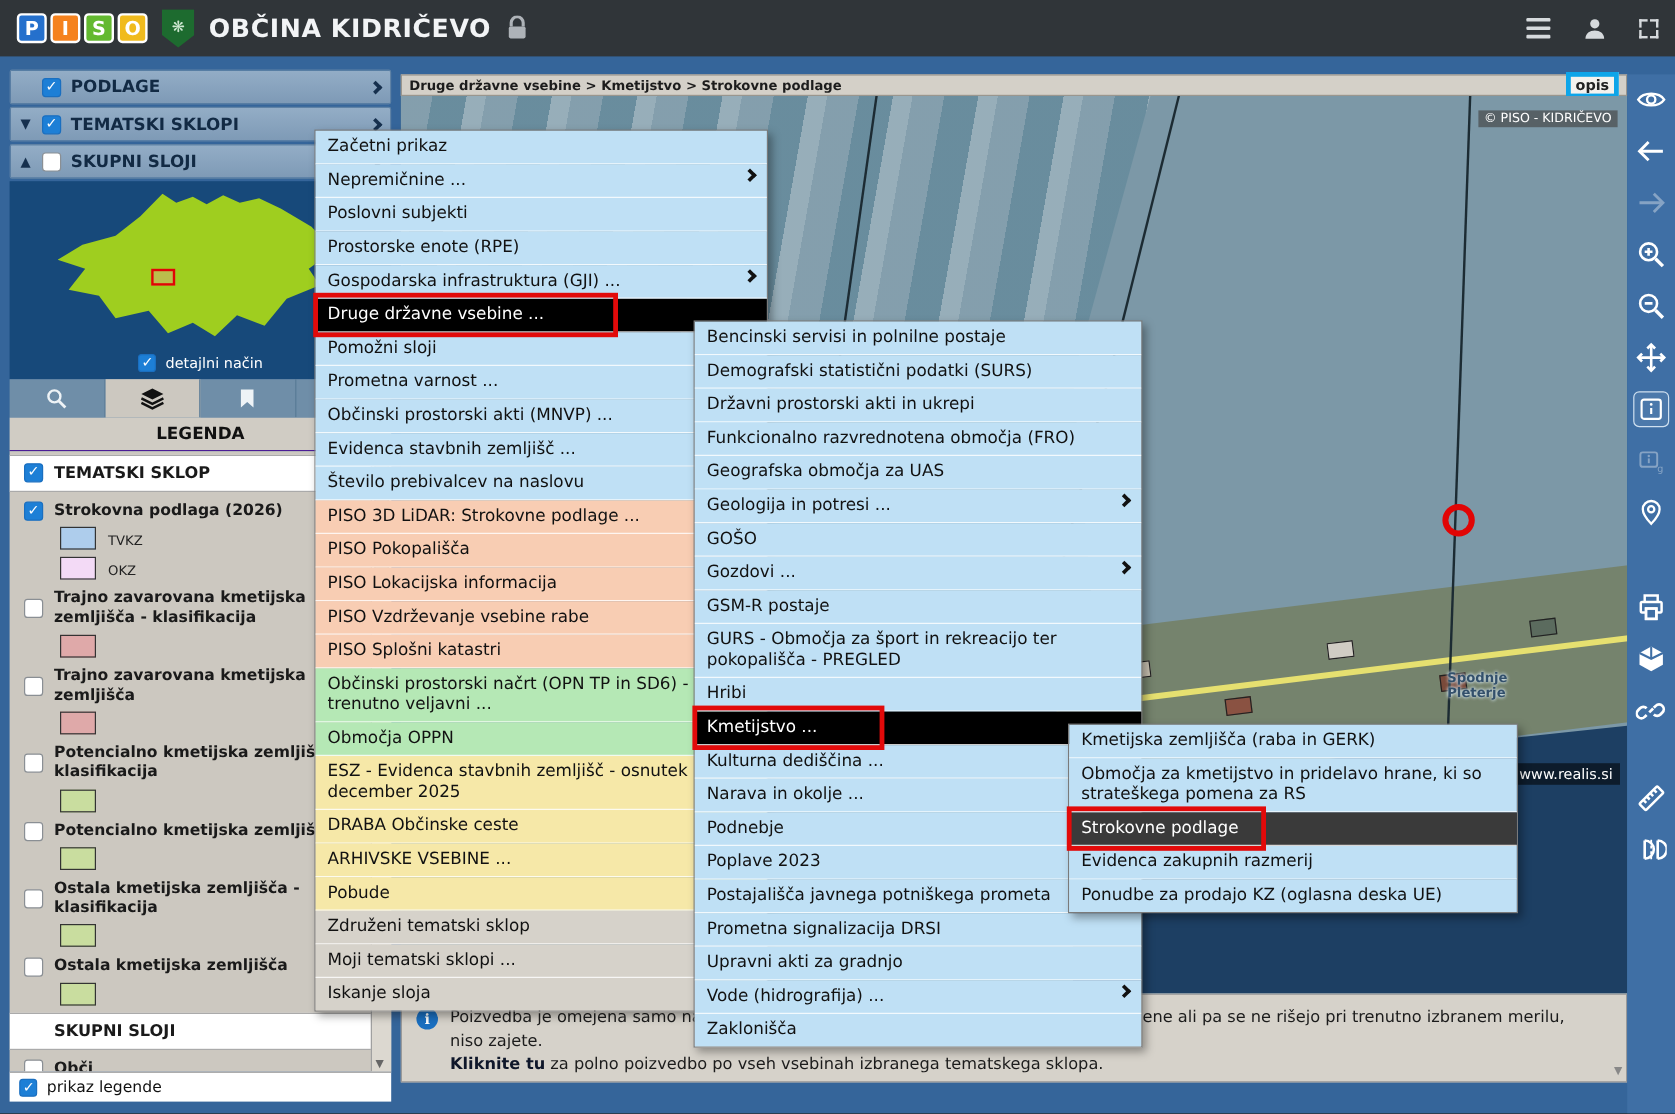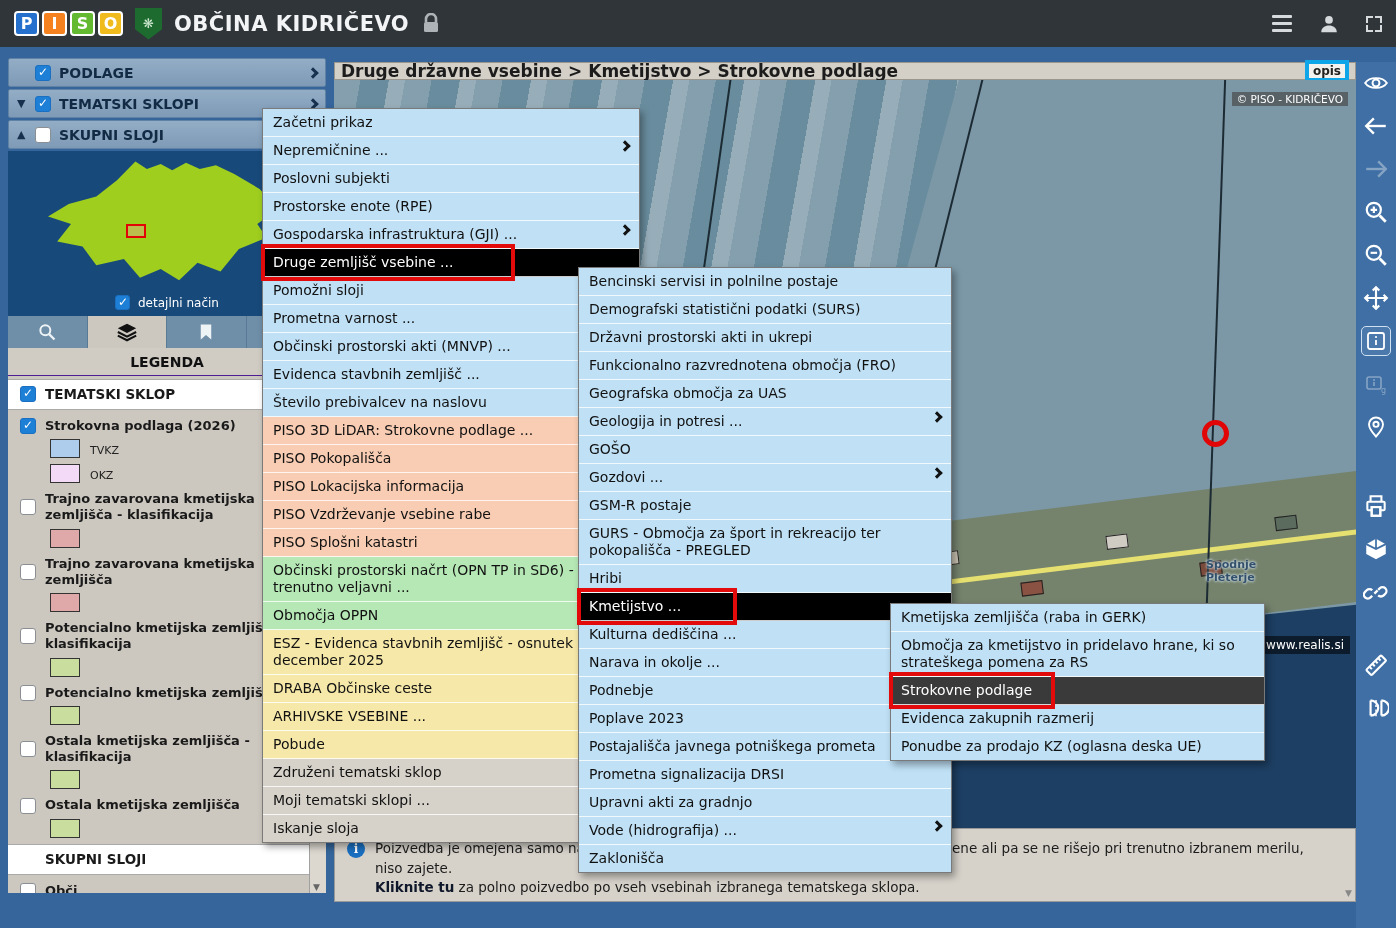--- a/index.html
+++ b/index.html
@@ -59,21 +59,21 @@
   .lg-row.t-white .lg-label{font-size:13.5px;}
   .side-scroll{position:absolute;left:309px;top:376px;width:17px;height:517px;background:#dcd8d0;border-left:1px solid #a0a0a0;}
   .side-scroll .thumb{position:absolute;left:2px;top:2px;width:12px;height:120px;background:#b4b0a8;border:1px solid #979289;}
   .side-scroll .arr{position:absolute;left:3px;bottom:1px;font-size:9px;color:#666;}
   .legend-foot{position:absolute;left:8px;top:893px;width:318px;height:25px;background:#fff;border-top:1px solid #999;display:flex;align-items:center;gap:8px;padding:0 8px;}
   .legend-foot .cb{width:15px;height:15px;}
   .legend-foot .lbl{font-size:13px;color:#111;}
 
   
   .crumbbar{position:absolute;left:334px;top:62px;width:1022px;height:18px;background:#d4d0c8;border:1px solid #9a968e;display:flex;align-items:center;padding:0 6px;}
-  .crumb{font-size:17px;font-weight:bold;color:#1c1c1c;}
+  .crumb{font-size:11px;font-weight:bold;color:#1c1c1c;}
   .opis-btn{margin-left:auto;font-size:12px;font-weight:bold;color:#222;background:#f4f2ee;border:4px solid #0ea5e9;padding:0 4px;line-height:14px;}
   .canvas{position:absolute;left:334px;top:80px;width:1022px;height:748px;background:#4f7888;overflow:hidden;}
   .stripes{position:absolute;left:0;top:0;width:660px;height:210px;background:repeating-linear-gradient(100deg,#8aa3b1 0 26px,#6c8fa0 26px 54px,#9fb4bf 54px 70px);opacity:.9;}
   .palefield{position:absolute;left:560px;top:0;width:462px;height:560px;background:#7c98a7;clip-path:polygon(14% 0,100% 0,100% 100%,6% 100%,0 42%);}
   .navy{position:absolute;left:560px;top:500px;width:462px;height:248px;background:#1d3f63;clip-path:polygon(0 30%,100% 10%,100% 100%,0 100%);}
   .village{position:absolute;left:545px;top:420px;width:490px;height:130px;transform:rotate(-7deg);background:#75836d;}
   .village .road{position:absolute;left:0;top:58px;width:100%;height:5px;background:#e6e070;}
   .village .h{position:absolute;width:22px;height:14px;border:1px solid #222;}
   .pline{position:absolute;background:#1c2b33;}
   .redring{position:absolute;left:868px;top:340px;width:27px;height:27px;border:5px solid #e10505;border-radius:50%;}
@@ -315,20 +315,24 @@
   <div class="lg-row t-item">
     <span class="cb unchecked"></span>
     <span class="lg-label">Obči</span>
 
   </div>
 </div>
   <div class="side-scroll">
     <div class="thumb"></div>
     <div class="arr">▼</div>
   </div>
+  <div class="legend-foot">
+    <span class="cb checked"></span>
+    <span class="lbl">prikaz legende</span>
+  </div>
 
   <div class="crumbbar">
     <span class="crumb">Druge državne vsebine &gt; Kmetijstvo &gt; Strokovne podlage</span>
     <span class="opis-btn">opis</span>
   </div>
 
   <div class="canvas">
     <div class="stripes"></div>
     <div class="palefield"></div>
     <div class="navy"></div>
@@ -485,21 +489,21 @@
   </div>
 
   <div class="menu-item c-blue has-arrow">
 
     <span class="mi-label">Gospodarska infrastruktura (GJI) ...</span>
     <span class="mi-arrow"></span>
   </div>
 
   <div class="menu-item c-hl">
     <span class="red-ring"></span>
-    <span class="mi-label">Druge zemljišč vsebine ...</span>
+    <span class="mi-label">Druge državne vsebine ...</span>
 
   </div>
 
   <div class="menu-item c-blue">
 
     <span class="mi-label">Pomožni sloji</span>
 
   </div>
 
   <div class="menu-item c-blue">

